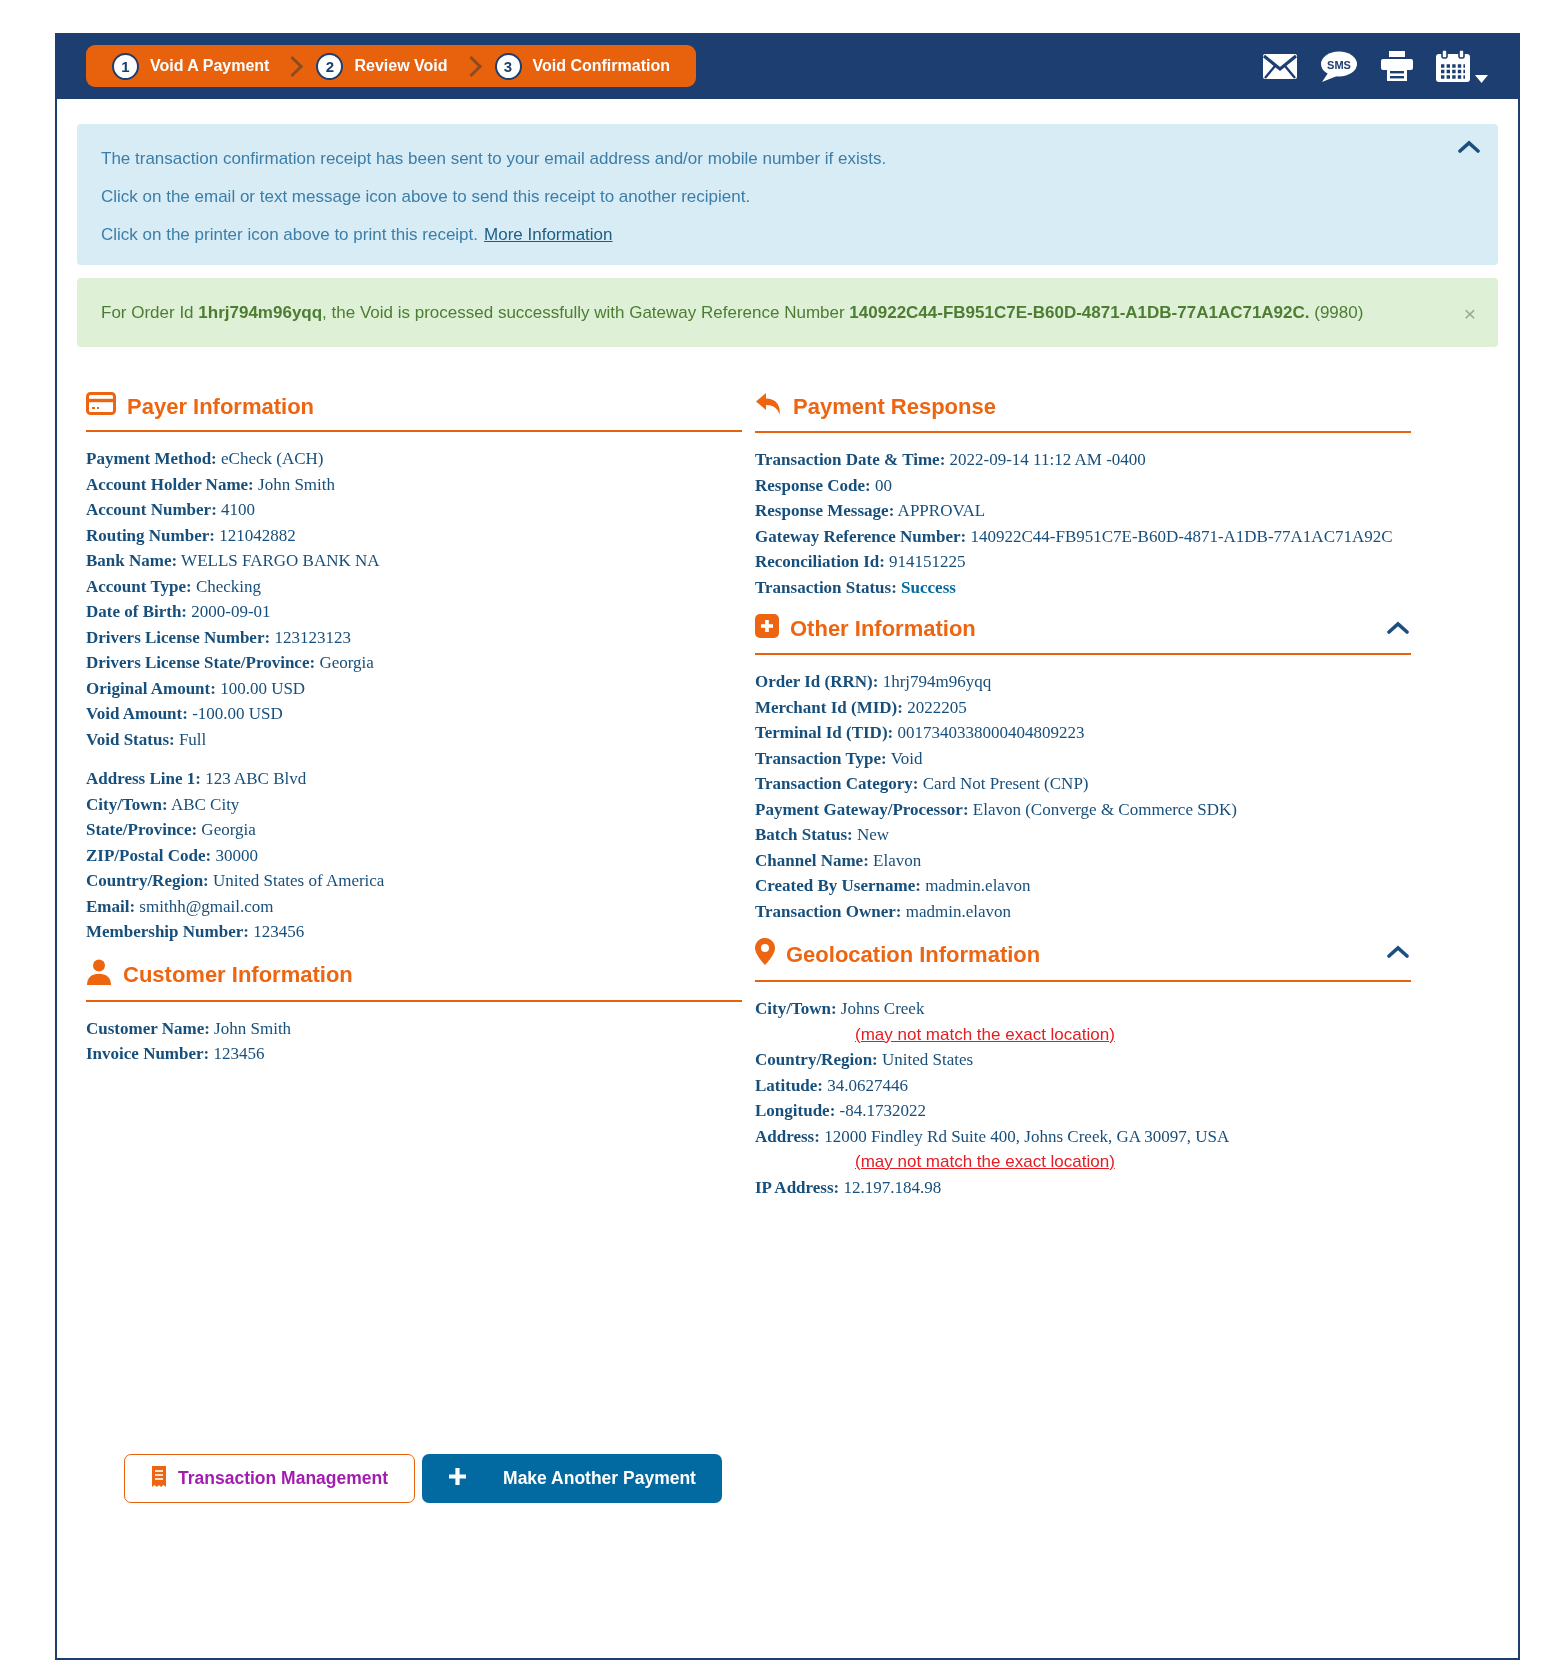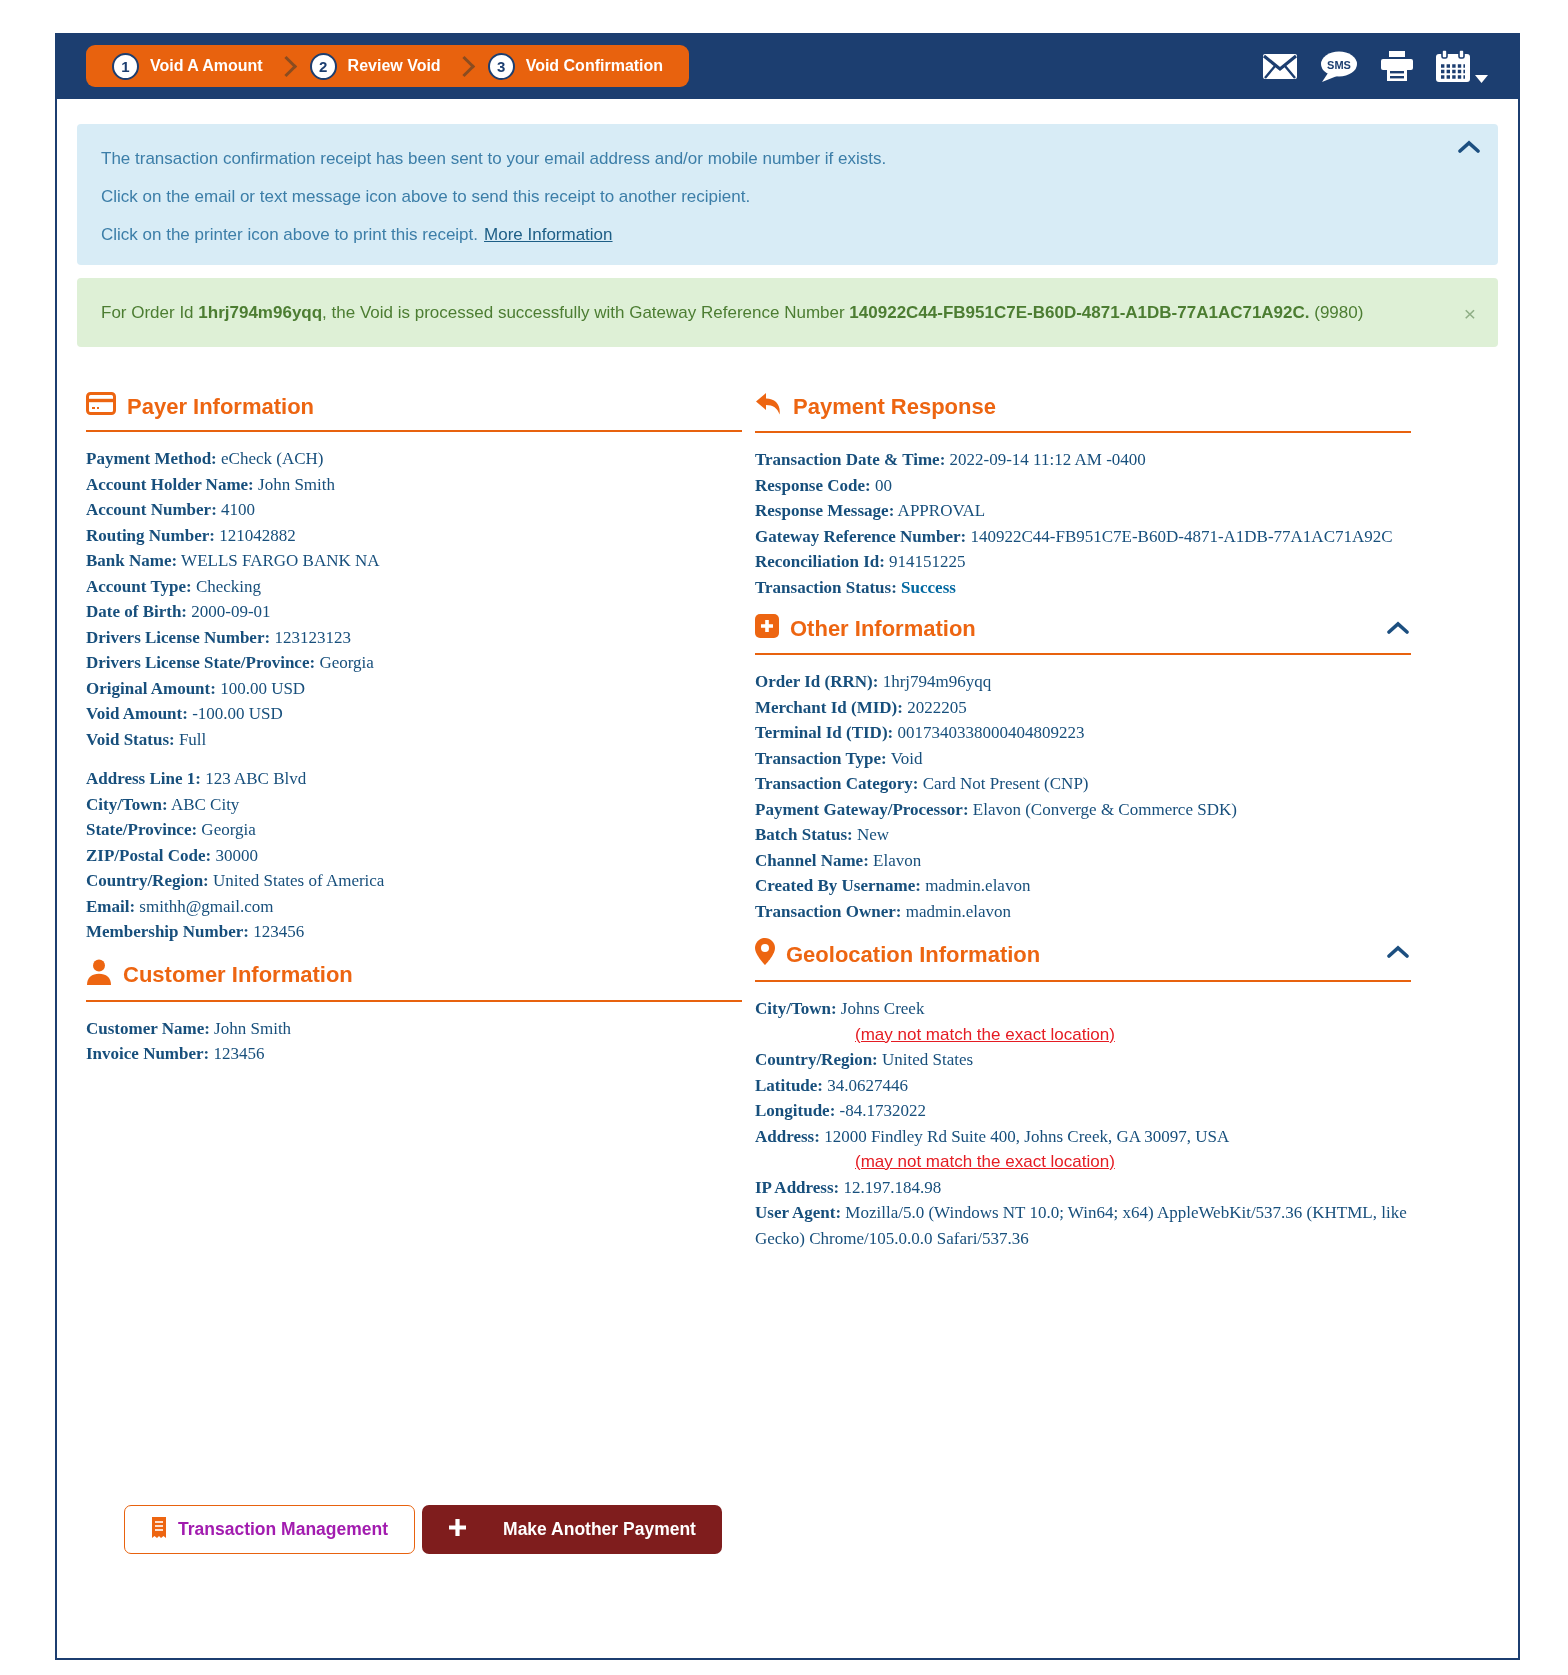--- a/index.html
+++ b/index.html
@@ -75,32 +75,32 @@
   .field { font-size:17px; line-height:25.5px;font-family:Liberation Serif, serif; }
   .field .lbl { font-weight:bold; }
   .field .val.success { color:#0369a1; font-weight:bold; }
   .field .val.break-all { word-break:break-all; }
   .note { color:#e51c23; font-size:17px; line-height:25.5px; padding-left:100px;text-decoration:underline; }
 
   .actions { display:flex; gap:7px; margin-top:240px; padding-left:47px; padding-bottom:60px; }
   .btn { height:49px; border-radius:7px; font-family:inherit; font-size:17.5px; font-weight:bold;
          display:flex; align-items:center; gap:11px; padding:0 26px; cursor:pointer; }
   .btn-outline { background:#fff; border:1px solid #e8620e; color:#a21caf; }
-  .btn-solid { background:#7f1d1d; border:none; color:#fff;gap:36px; }
+  .btn-solid { background:#0369a1; border:none; color:#fff;gap:36px; }
 </style>
 </head>
 <body>
 
 <div class="card">
 
   <div class="topbar">
     <div class="stepper">
       <div class="step">
         <span class="step-circle">1</span>
-        <span class="step-label">Void A Amount</span>
+        <span class="step-label">Void A Payment</span>
       </div>
       <span class="step-sep"></span>
       <div class="step">
         <span class="step-circle">2</span>
         <span class="step-label">Review Void</span>
       </div>
       <span class="step-sep"></span>
       <div class="step">
         <span class="step-circle">3</span>
         <span class="step-label">Void Confirmation</span>
@@ -294,21 +294,20 @@
           </h2>
           <div class="fields">
               <div class="field"><span class="lbl">City/Town:</span> <span class="val">Johns Creek</span></div>
               <div class="note">(may not match the exact location)</div>
               <div class="field"><span class="lbl">Country/Region:</span> <span class="val">United States</span></div>
               <div class="field"><span class="lbl">Latitude:</span> <span class="val">34.0627446</span></div>
               <div class="field"><span class="lbl">Longitude:</span> <span class="val">-84.1732022</span></div>
               <div class="field"><span class="lbl">Address:</span> <span class="val">12000 Findley Rd Suite 400, Johns Creek, GA 30097, USA</span></div>
               <div class="note">(may not match the exact location)</div>
               <div class="field"><span class="lbl">IP Address:</span> <span class="val">12.197.184.98</span></div>
-              <div class="field"><span class="lbl">User Agent:</span> <span class="val">Mozilla/5.0 (Windows NT 10.0; Win64; x64) AppleWebKit/537.36 (KHTML, like Gecko) Chrome/105.0.0.0 Safari/537.36</span></div>
             </div>
         </section>
 
       </div>
     </div>
 
     <div class="actions">
       <button class="btn btn-outline">
         <span>
           <svg width="16" height="21" viewBox="0 0 16 21">

